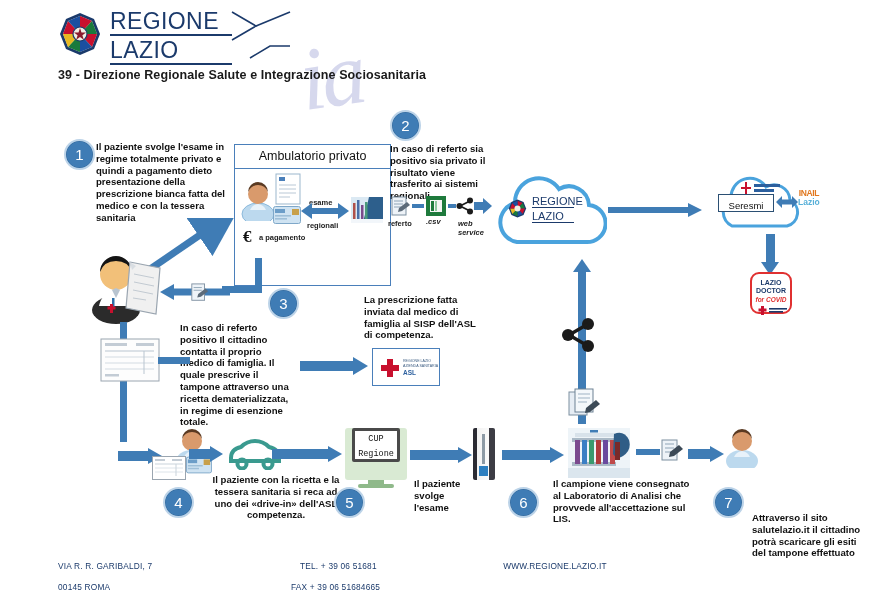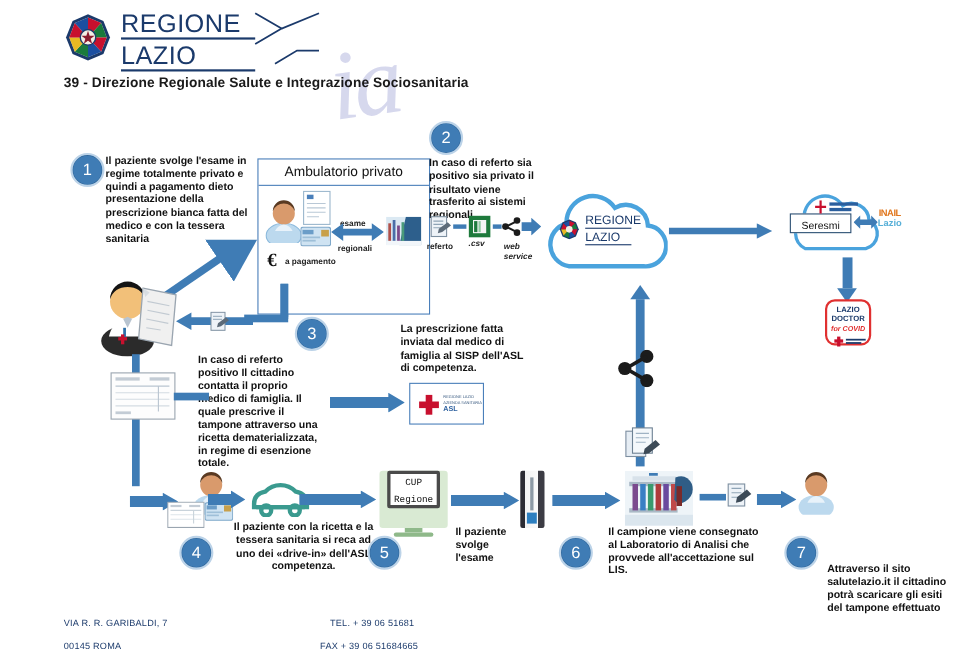--- a/index.html
+++ b/index.html
@@ -500,13 +500,14 @@
   <path d="M17 23 q-6 1 -8 6 l16 0 q-2-5 -8-6z" fill="#e8f2fa"></path>
 </svg>
 <div class="abs step-circle" style="left:713px; top:487px;">7</div>
 <div class="abs body-text" style="left:752px; top:470px; width:118px;margin-top:42px;">Attraverso il sito salutelazio.it il cittadino potrà scaricare gli esiti del tampone effettuato</div>
 
 <div class="abs" id="footer">
   <div class="abs ft" style="left:58px; top:9px;">VIA R. R. GARIBALDI, 7</div>
   <div class="abs ft" style="left:58px; top:30px;">00145 ROMA</div>
   <div class="abs ft" style="left:300px; top:9px;">TEL.  + 39 06 51681</div>
   <div class="abs ft" style="left:291px; top:30px;text-align:right;">FAX  + 39 06 51684665</div>
+  <div class="abs ft ft-c" style="left:435px; top:9px; width:240px;">WWW.REGIONE.LAZIO.IT</div>
 </div>
 
 </body></html>

